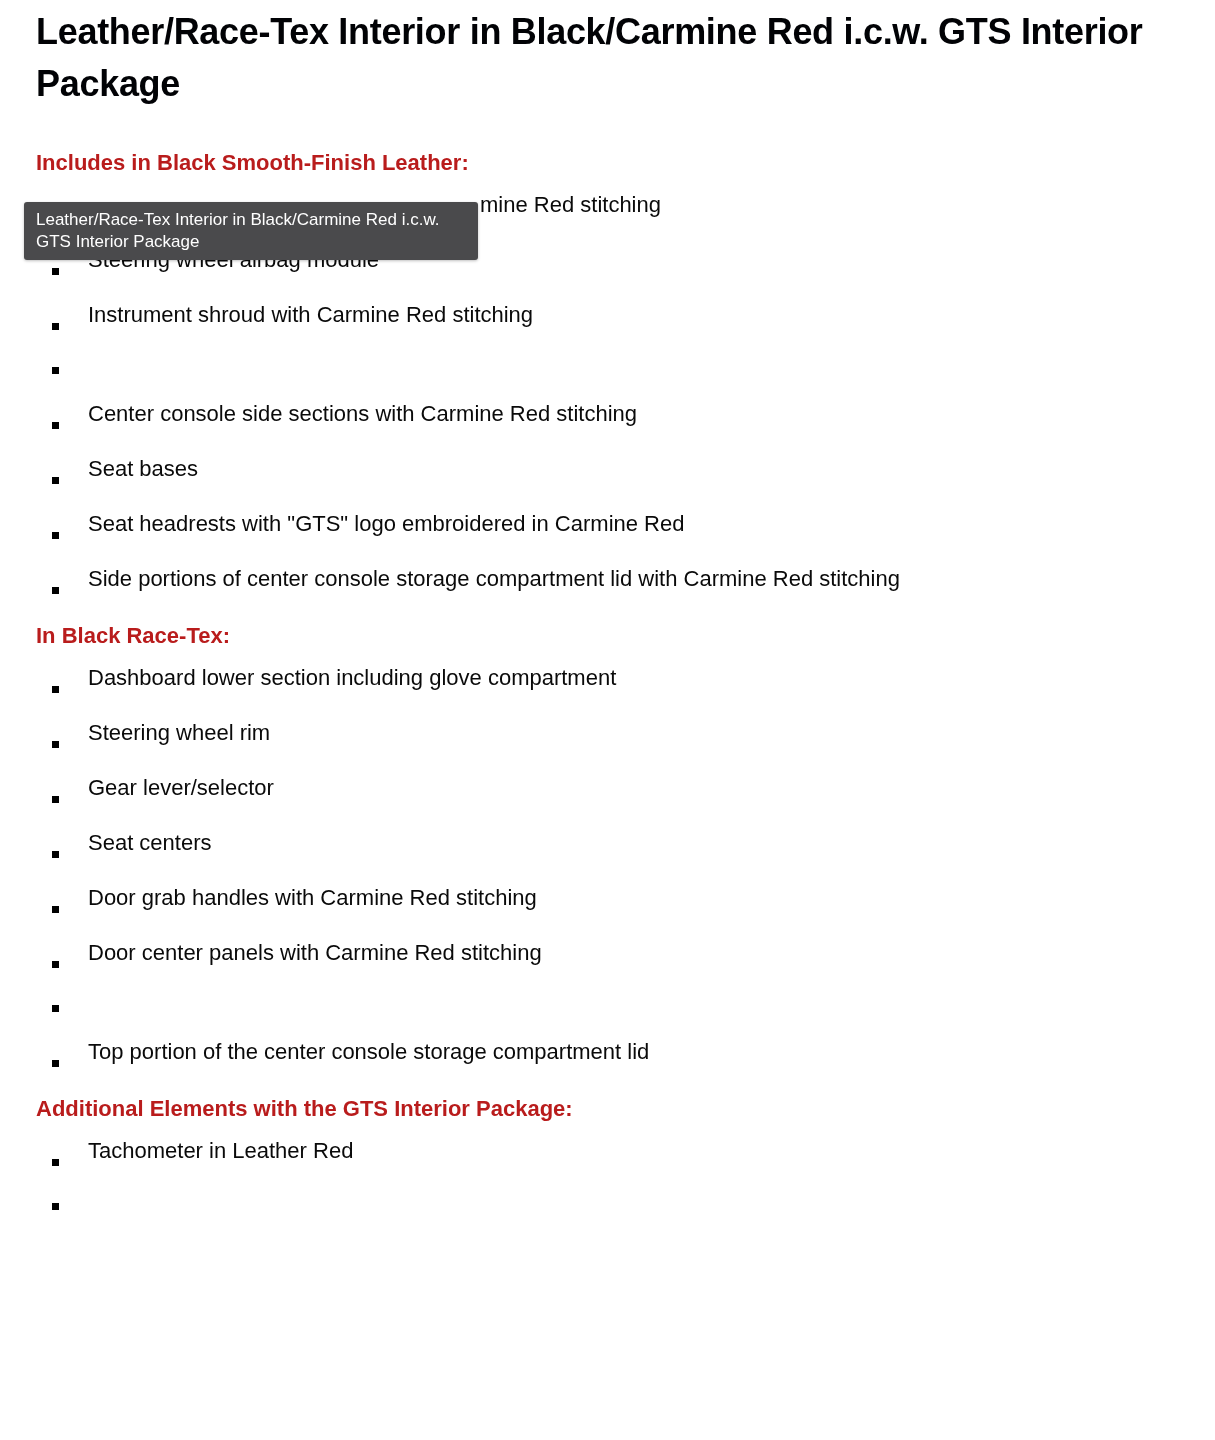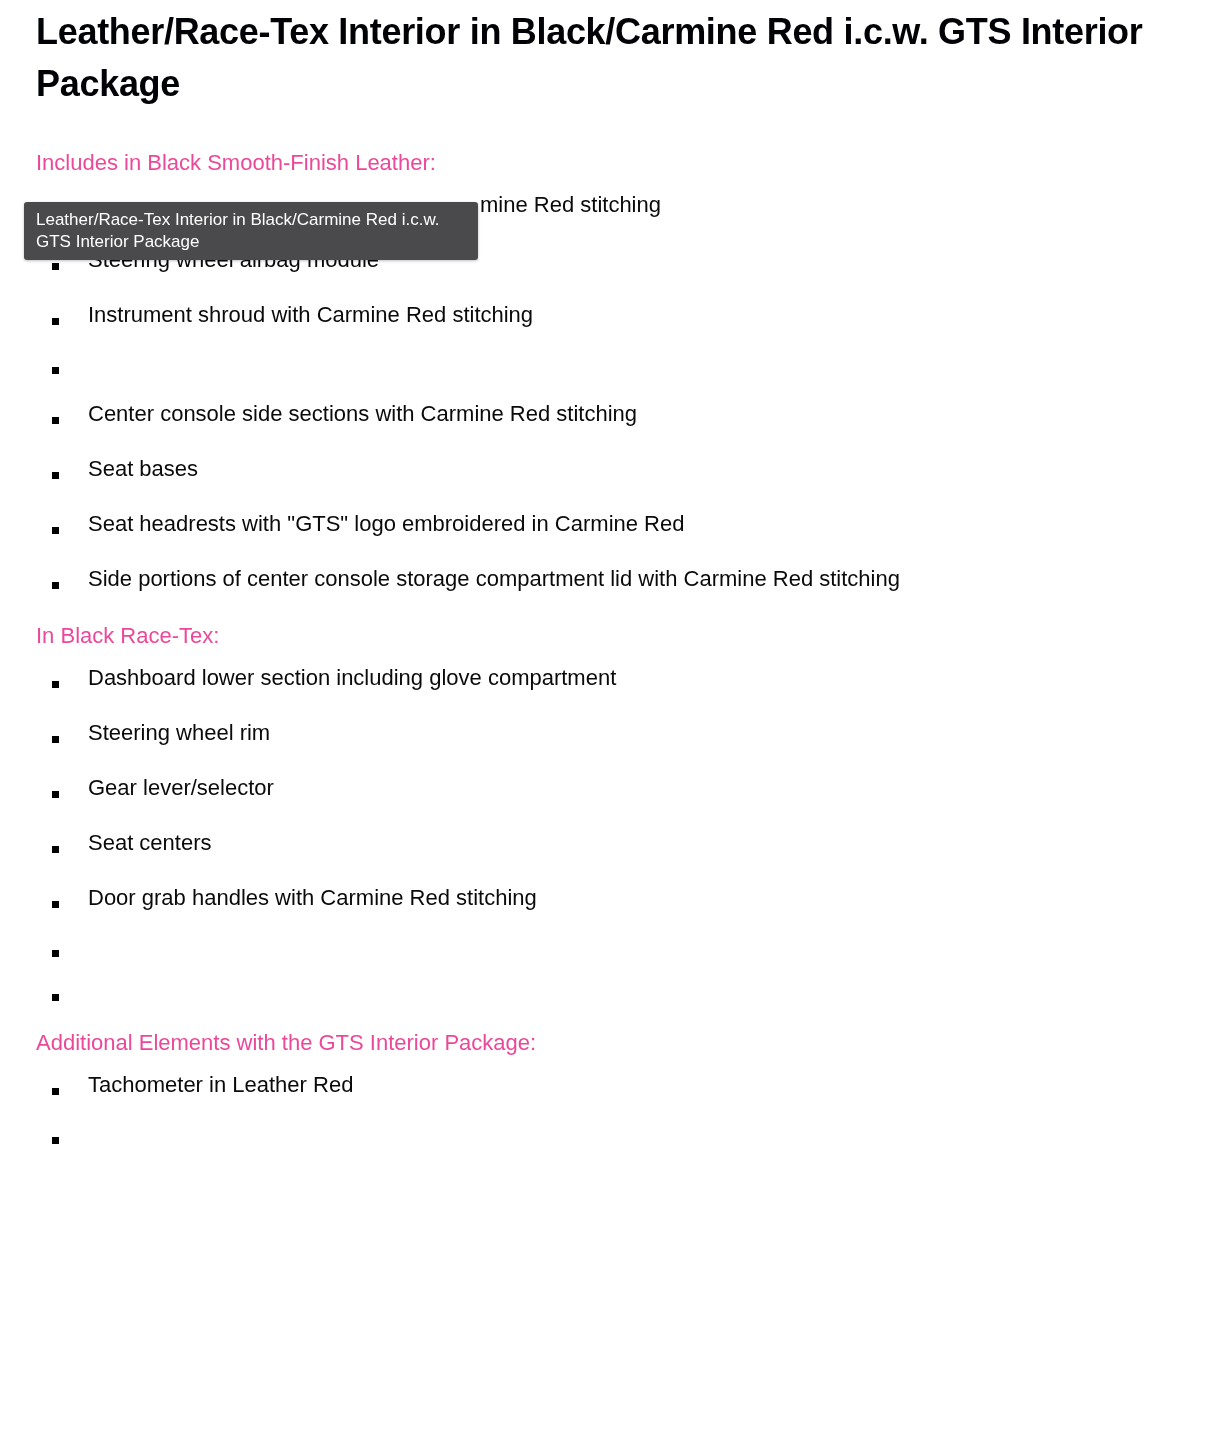--- a/index.html
+++ b/index.html
@@ -24,34 +24,34 @@
     line-height: 52px;
     font-weight: 700;
     letter-spacing: -0.3px;
     color: #010205;
     max-width: 1143px;
   }
   section h2.section-heading {
     margin: 14px 0 0 0;
     font-size: 22px;
     line-height: 30px;
-    font-weight: 400;
-    color: #ec4899;
+    font-weight: 700;
+    color: #b91c1c;
   }
   section:first-of-type h2.section-heading {
     margin-top: 38px;
   }
   ul.feature-list {
     list-style: none;
     margin: 0;
     padding: 0;
   }
   ul.feature-list li {
     display: flex;
-    align-items: center;
+    align-items: flex-end;
     padding: 12px 0 13px 0;
     font-size: 22px;
     line-height: 30px;
     color: #0a0a0a;
   }
   ul.feature-list li .bullet {
     flex: 0 0 auto;
     width: 7px;
     height: 7px;
     background: #000000;
@@ -140,23 +140,28 @@
       <li>
         <span class="bullet"></span>
         <span class="txt">Seat centers</span>
       </li>
       <li>
         <span class="bullet"></span>
         <span class="txt">Door grab handles with Carmine Red stitching</span>
       </li>
       <li>
         <span class="bullet"></span>
+        <span class="txt">Door center panels with Carmine Red stitching</span>
       </li>
       <li>
         <span class="bullet"></span>
+      </li>
+      <li>
+        <span class="bullet"></span>
+        <span class="txt">Top portion of the center console storage compartment lid</span>
       </li>
     </ul>
   </section>
 
   <section>
     <h2 class="section-heading">Additional Elements with the GTS Interior Package:</h2>
     <ul class="feature-list">
       <li>
         <span class="bullet"></span>
         <span class="txt">Tachometer in Leather Red</span>

